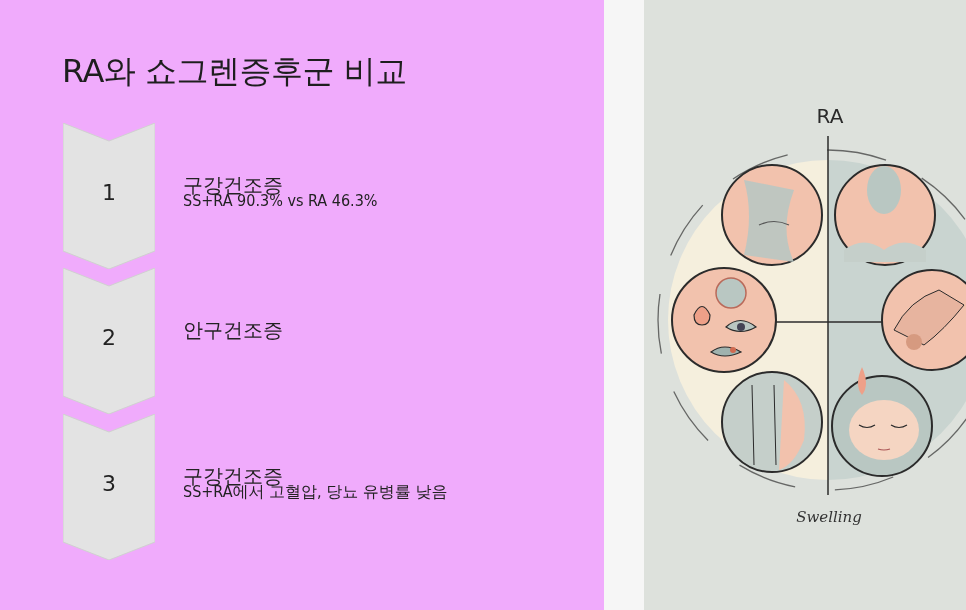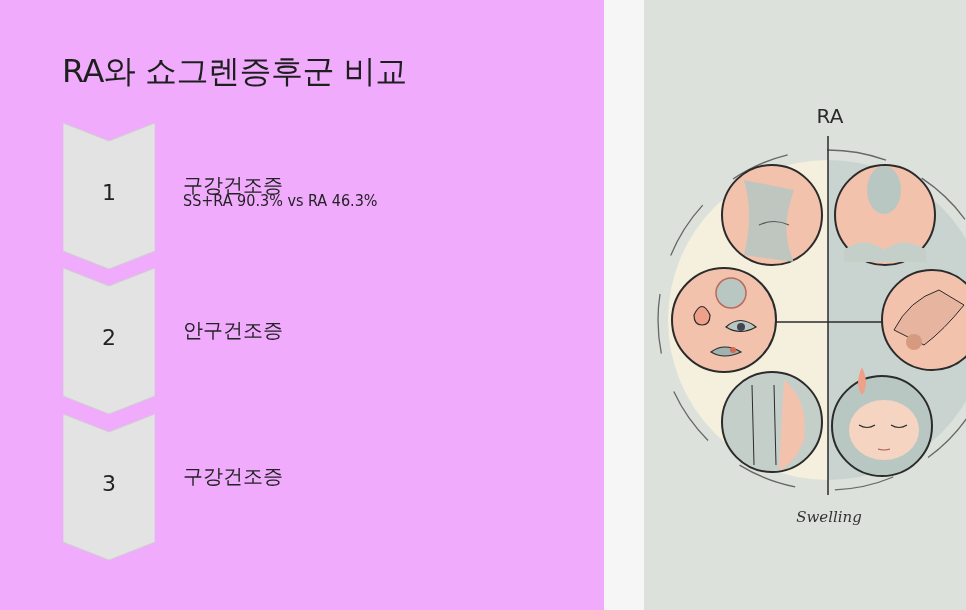--- a/index.html
+++ b/index.html
@@ -73,20 +73,21 @@
   </div>
 
   <div class="step" style="top:414px;">
     <div class="chevron">
       <svg width="92" height="146" viewBox="0 0 92 146">
         <polygon points="0,0 46,18 92,0 92,128 46,146 0,128" fill="#e3e3e3" stroke="#d0d0d0" stroke-width="1"></polygon>
       </svg>
     </div>
     <div class="step-num">3</div>
     <div class="step-title">구강건조증</div>
+    <div class="step-desc">SS+RA에서 고혈압, 당뇨 유병률 낮음</div>
   </div>
 </div>
 
 <div class="right-panel">
   <svg width="362" height="610" viewBox="0 0 362 610">
     <defs>
       <clipPath id="leftHalf">
           <rect x="0" y="0" width="184" height="610"></rect>
         </clipPath>
       <clipPath id="rightHalf">

